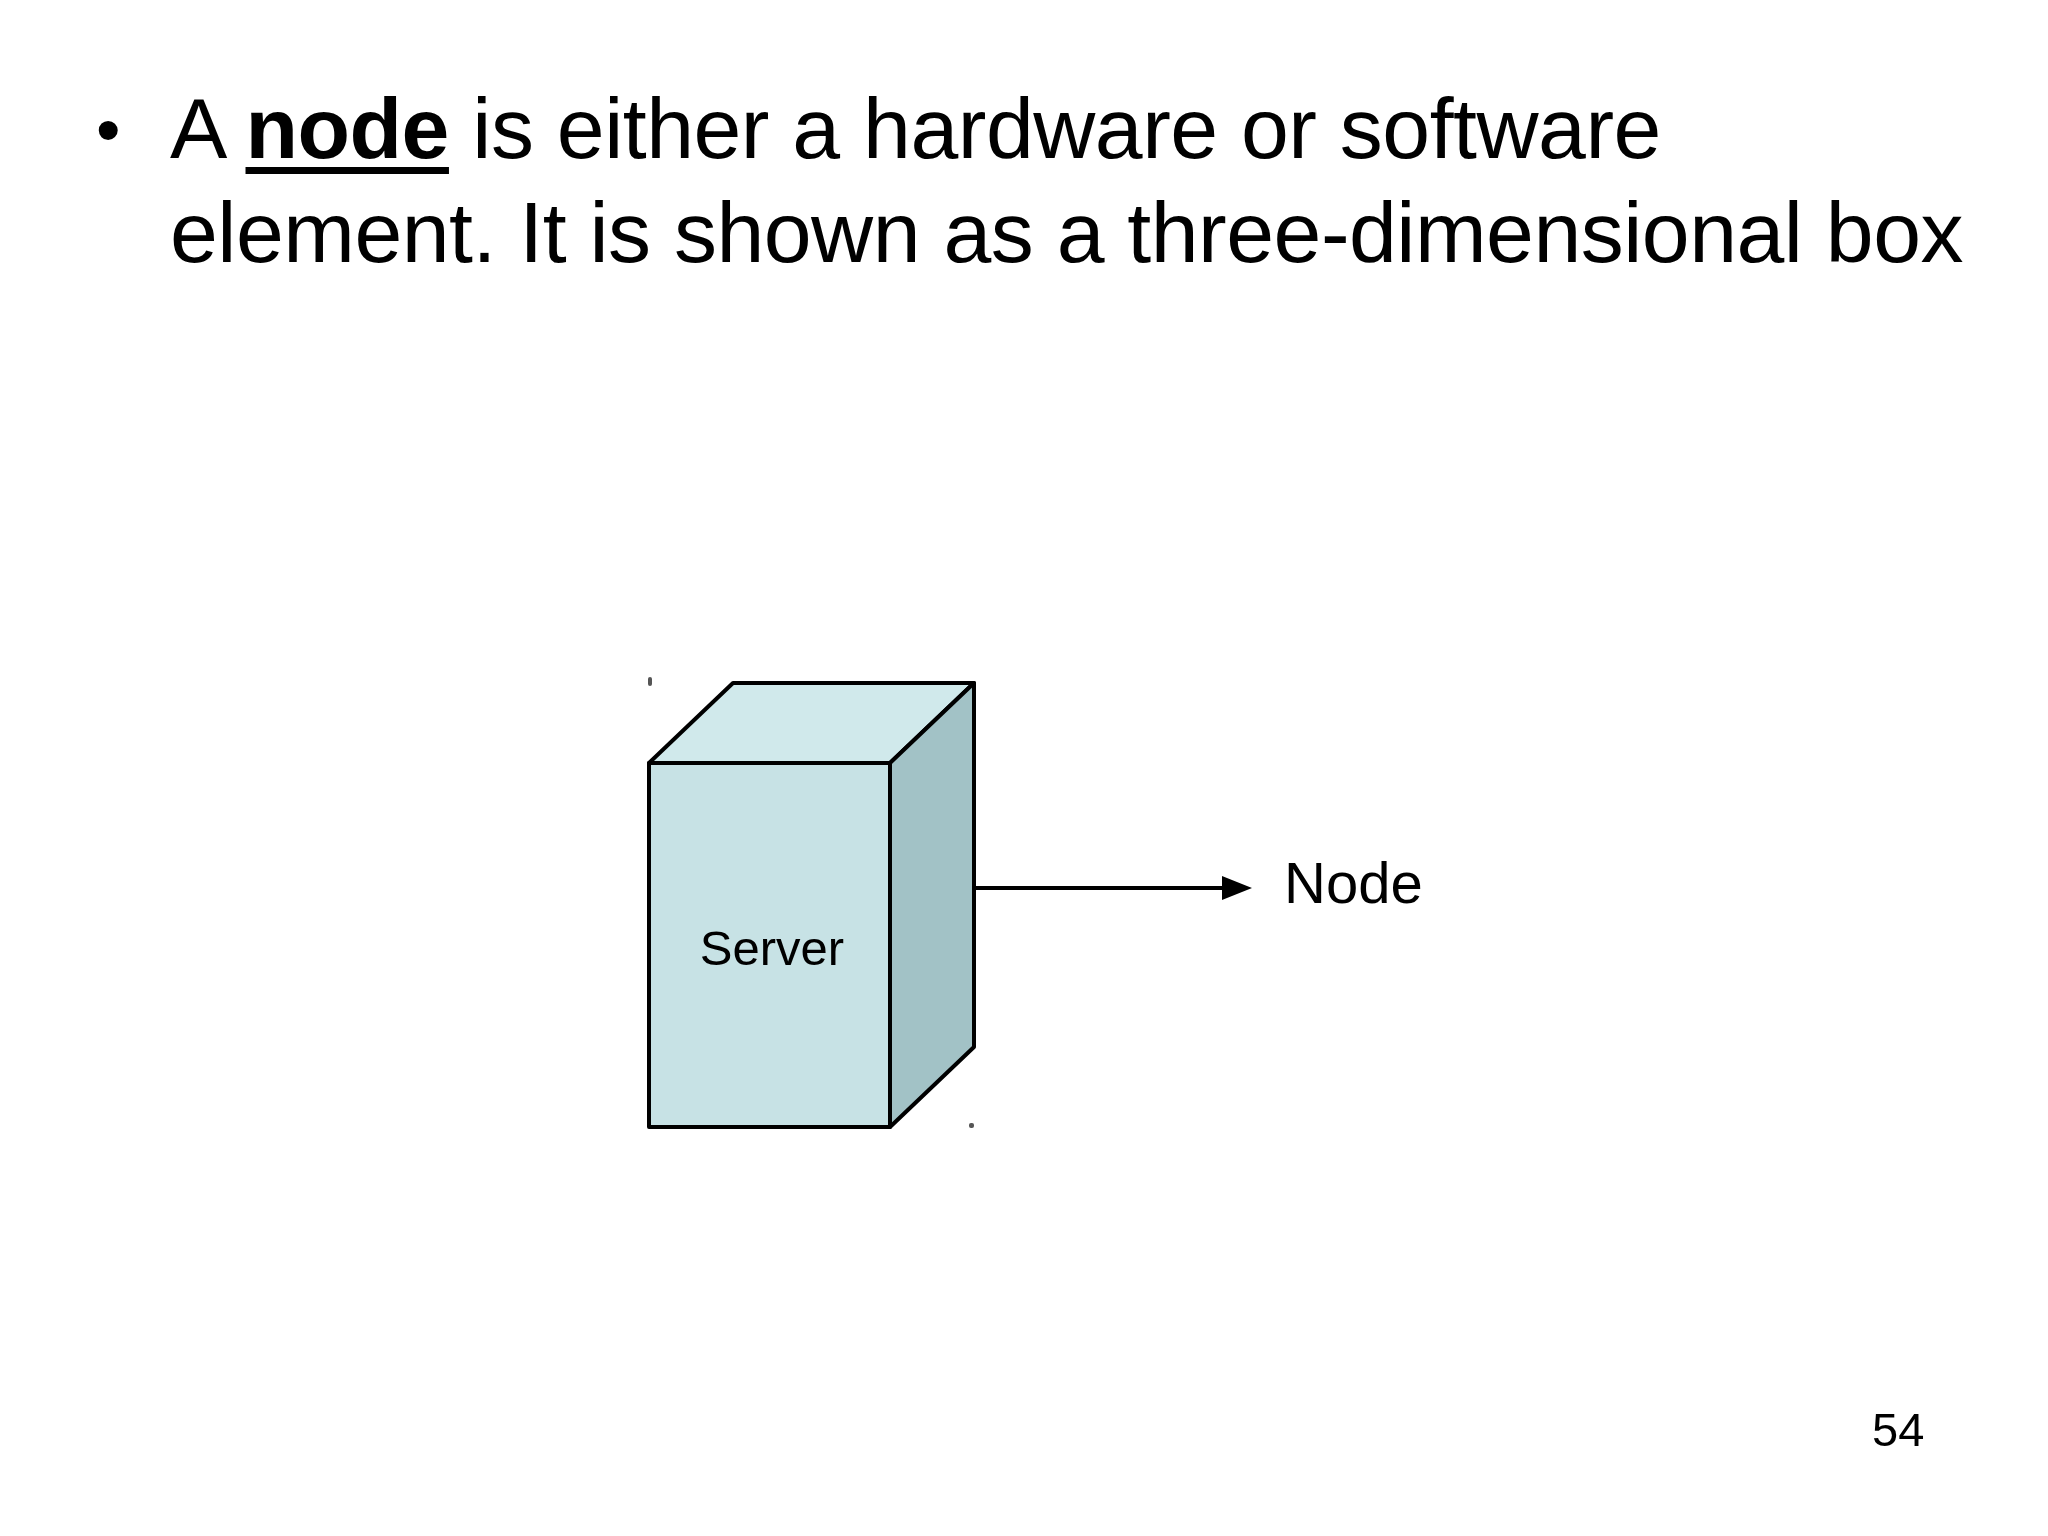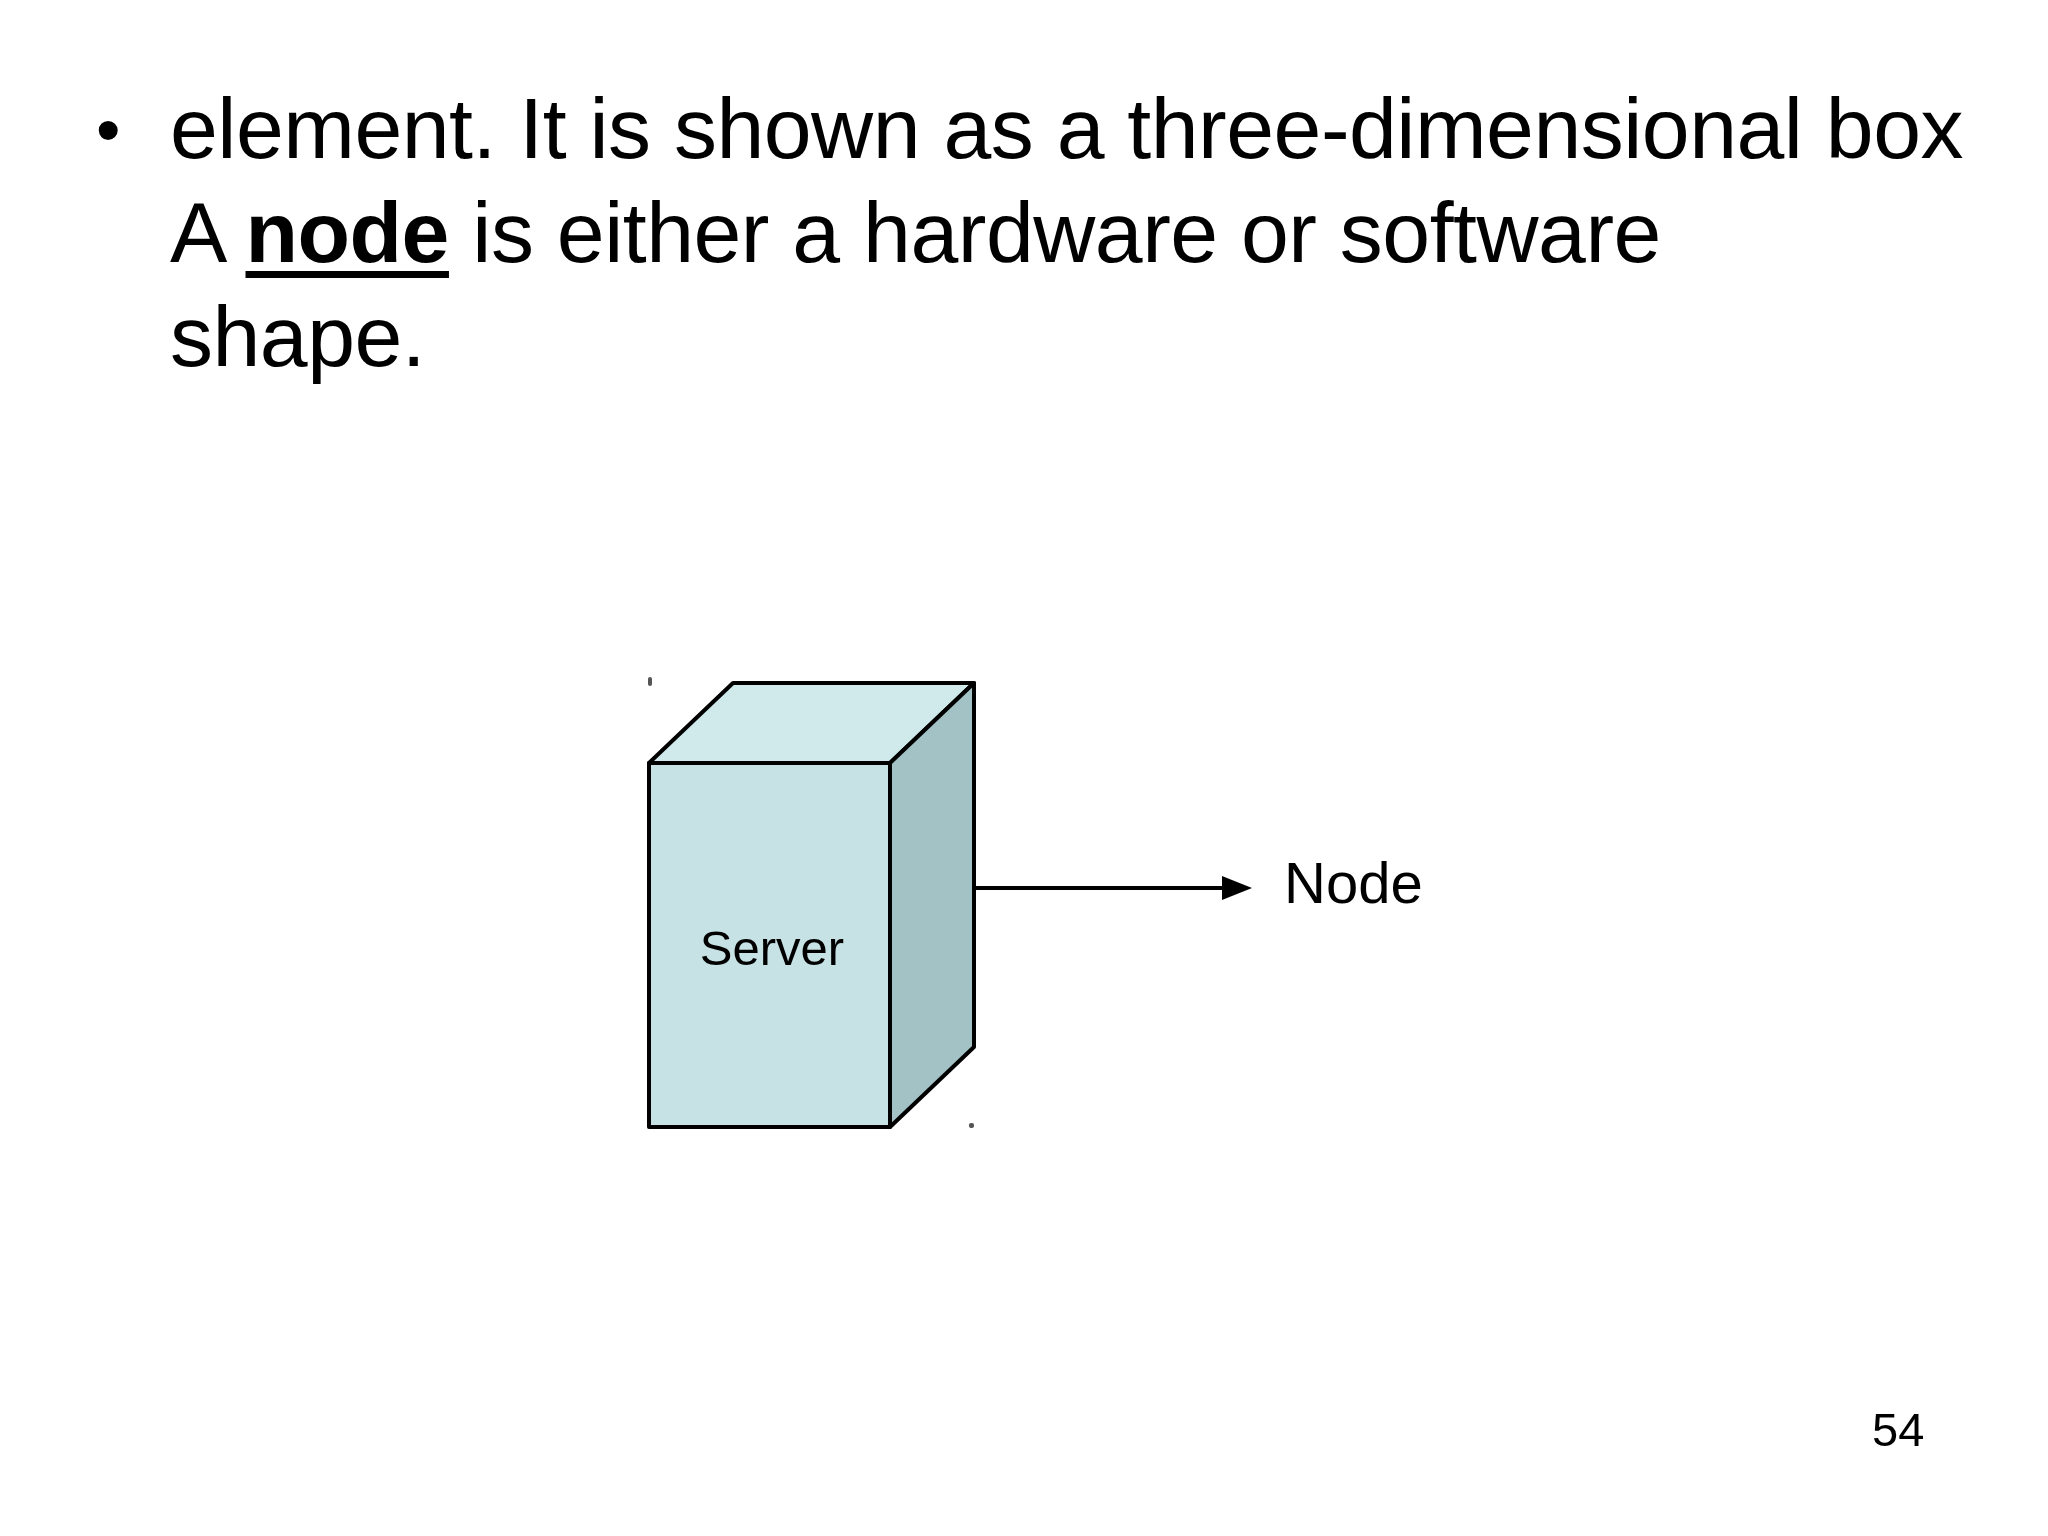--- a/index.html
+++ b/index.html
@@ -73,23 +73,22 @@
   }
 </style>
 </head>
 <body>
 
 <div class="slide">
 
   <div class="bullet-block">
     <div class="bullet-glyph">•</div>
     <div class="bullet-text">
+      <div class="line"><span>A </span><span class="term">node</span><span> is either a hardware or software</span></div>
       <div class="line">element. It is shown as a three-dimensional box</div>
-      <div class="line"><span>A </span><span class="term">node</span><span> is either a hardware or software</span></div>
-      <div class="line">shape.</div>
     </div>
   </div>
 
   <svg class="diagram-svg" viewBox="600 640 880 560">
 
     <rect x="648" y="677" width="4" height="9" rx="2" fill="#555555"></rect>
     <rect x="969" y="1123" width="5" height="5" rx="2" fill="#555555"></rect>
 
     <polygon points="649,763 733,683 974,683 890,763" stroke-width="4" stroke-linejoin="round" stroke="#000000" fill="#d0e9eb"></polygon>
 

